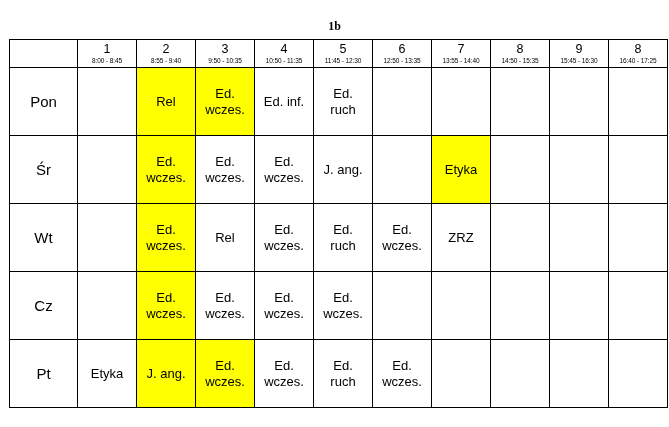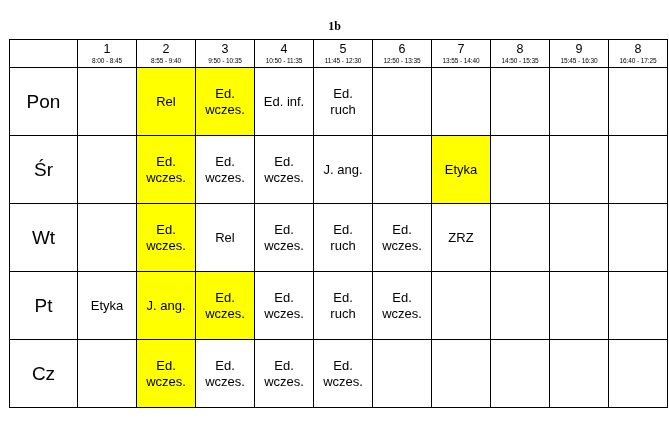--- a/index.html
+++ b/index.html
@@ -49,21 +49,21 @@
   td.hour-head .num { display: block; font-size: 12.5px; }
   td.hour-head .rng {
     display: block;
     font-size: 6.5px;
     line-height: 9px;
     letter-spacing: -0.1px;
   }
   
   tr.day-row { height: 68px; }
   td.day-label {
-    font-size: 19px;
+    font-size: 15px;
     width: 67px;
   }
   td.cell {
     font-size: 13px;
     line-height: 16px;
   }
   td.cell.hl { background: #ffff00; }
   td.cell span { display: block; }
 </style>
 </head>
@@ -188,20 +188,45 @@
             <span>wczes.</span>
           </td>
           <td class="cell">
             <span>ZRZ</span>
           </td>
           <td class="cell"></td>
           <td class="cell"></td>
           <td class="cell"></td>
         </tr>
         <tr class="day-row">
+          <td class="day-label">Cz</td>
+          <td class="cell"></td>
+          <td class="cell hl">
+            <span>Ed.</span>
+            <span>wczes.</span>
+          </td>
+          <td class="cell">
+            <span>Ed.</span>
+            <span>wczes.</span>
+          </td>
+          <td class="cell">
+            <span>Ed.</span>
+            <span>wczes.</span>
+          </td>
+          <td class="cell">
+            <span>Ed.</span>
+            <span>wczes.</span>
+          </td>
+          <td class="cell"></td>
+          <td class="cell"></td>
+          <td class="cell"></td>
+          <td class="cell"></td>
+          <td class="cell"></td>
+        </tr>
+        <tr class="day-row">
           <td class="day-label">Pt</td>
           <td class="cell">
             <span>Etyka</span>
           </td>
           <td class="cell hl">
             <span>J. ang.</span>
           </td>
           <td class="cell hl">
             <span>Ed.</span>
             <span>wczes.</span>
@@ -211,45 +236,20 @@
             <span>wczes.</span>
           </td>
           <td class="cell">
             <span>Ed.</span>
             <span>ruch</span>
           </td>
           <td class="cell">
             <span>Ed.</span>
             <span>wczes.</span>
           </td>
-          <td class="cell"></td>
-          <td class="cell"></td>
-          <td class="cell"></td>
-          <td class="cell"></td>
-        </tr>
-        <tr class="day-row">
-          <td class="day-label">Cz</td>
-          <td class="cell"></td>
-          <td class="cell hl">
-            <span>Ed.</span>
-            <span>wczes.</span>
-          </td>
-          <td class="cell">
-            <span>Ed.</span>
-            <span>wczes.</span>
-          </td>
-          <td class="cell">
-            <span>Ed.</span>
-            <span>wczes.</span>
-          </td>
-          <td class="cell">
-            <span>Ed.</span>
-            <span>wczes.</span>
-          </td>
-          <td class="cell"></td>
           <td class="cell"></td>
           <td class="cell"></td>
           <td class="cell"></td>
           <td class="cell"></td>
         </tr>
       </tbody>
   </table>
 </div>
 
 </body></html>

